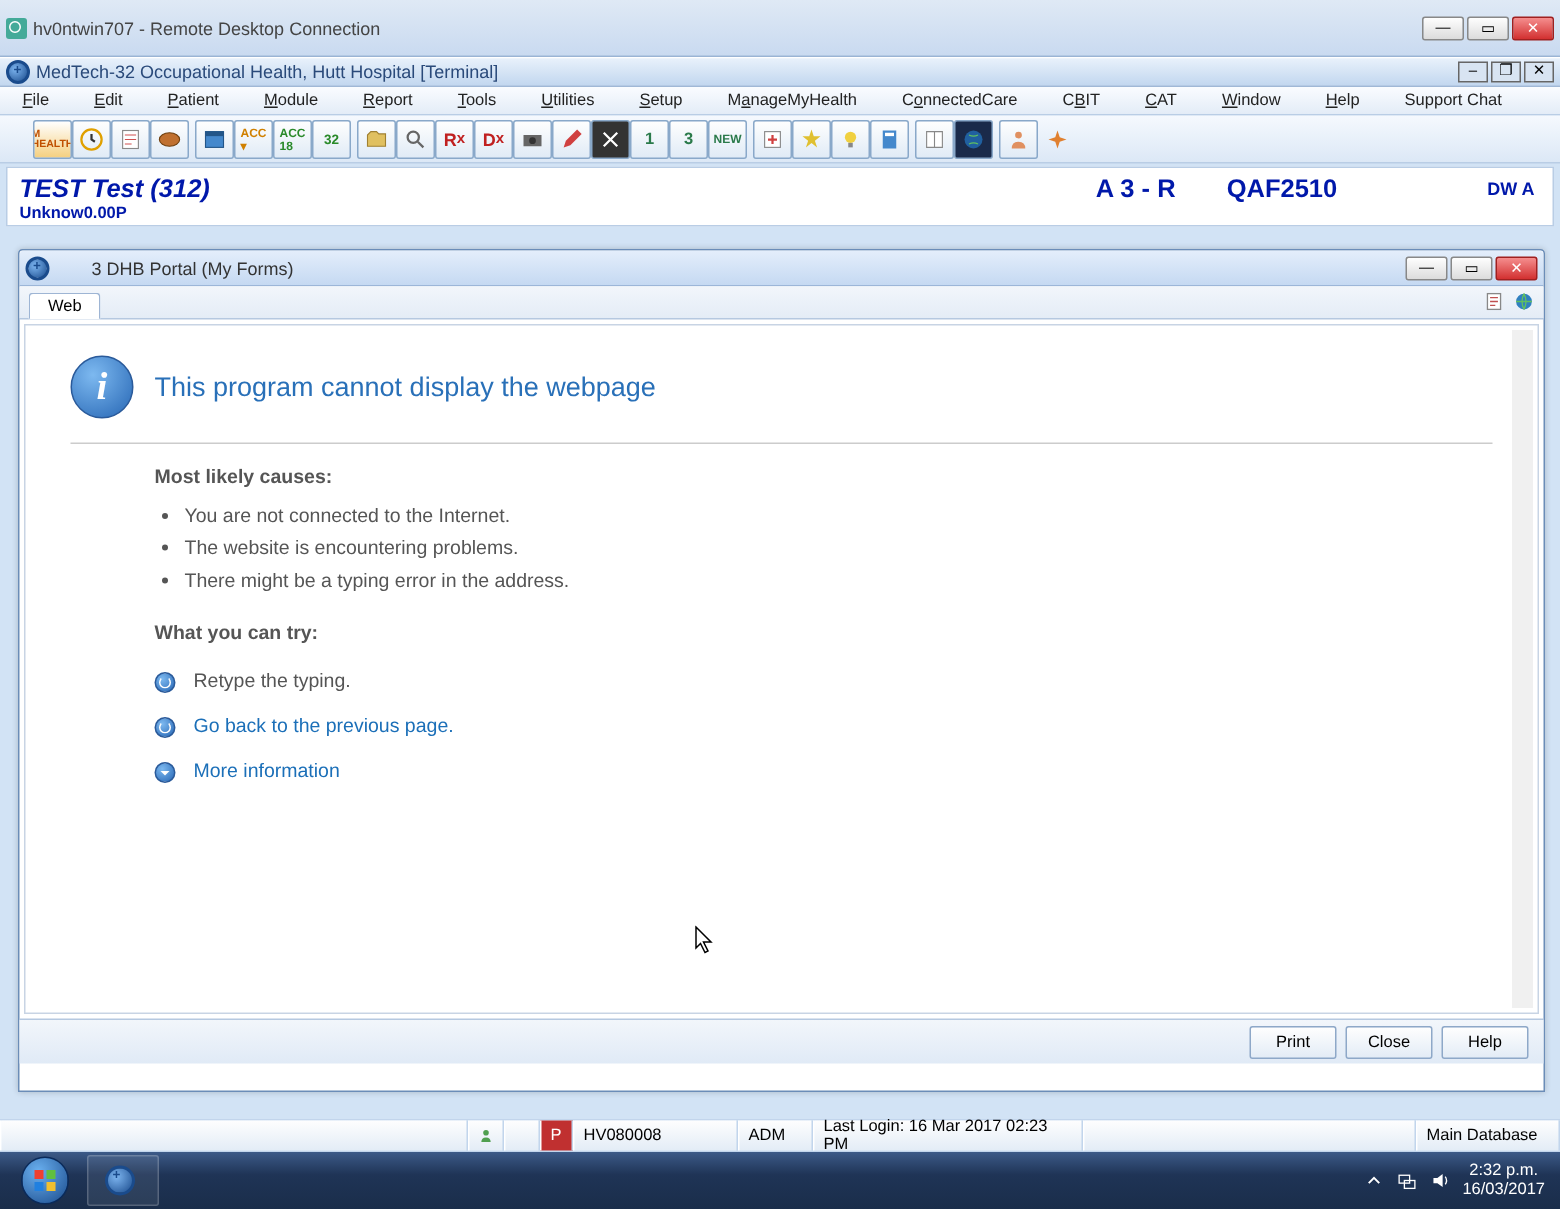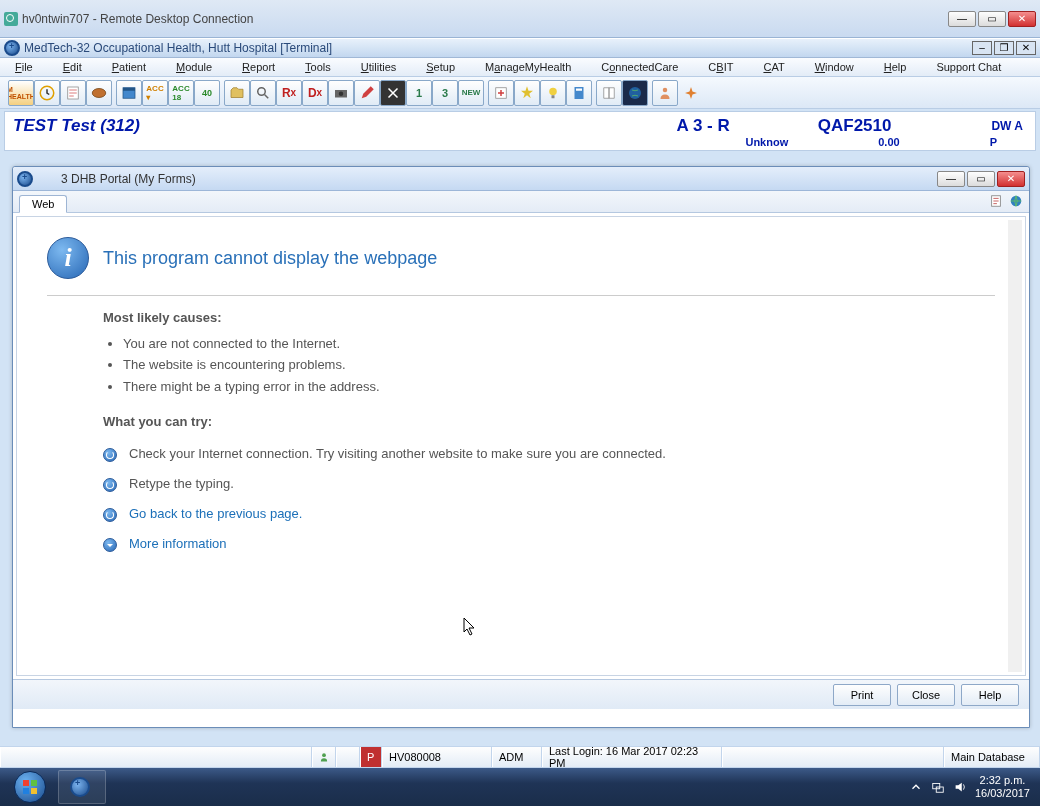--- a/index.html
+++ b/index.html
@@ -90,21 +90,21 @@
   cursor: pointer;
 }
 .menu-item .ul { text-decoration: underline; }
 
 
 .toolbar {
   height: 32px;
   background: linear-gradient(#f5f9fe,#dce8f6);
   border-bottom: 1px solid #b9cde5;
   display: flex; align-items: center;
-  padding: 2px 8px;
+  padding: 2px 22px;
   gap: 0;
 }
 .tool-btn {
   width: 26px; height: 26px;
   border: 1px solid #89a8c9;
   border-radius: 2px;
   background: linear-gradient(#fefefe,#e0ebf6);
   display: flex; align-items:center; justify-content:center;
   cursor:pointer;
   font-size: 11px;
@@ -119,24 +119,24 @@
   background: #fff;
   border: 1px solid #b9cde5;
   margin: 2px 4px;
   padding: 4px 8px 2px 8px;
   display: grid;
   grid-template-columns: 1fr auto auto auto auto;
   align-items: center;
   font-family: Verdana, sans-serif;
 }
 .patient-name { color: #0018aa; font-weight: bold; font-size: 17px; font-style: italic;}
-.patient-a3 { color: #0018aa; font-weight: bold; font-size: 17px; padding-right:88px;}
+.patient-a3 { color: #0018aa; font-weight: bold; font-size: 17px; padding-right:34px;}
 .patient-qaf { color: #0018aa; font-weight: bold; font-size: 17px; padding-right:100px;}
 .patient-dw { color: #0018aa; font-weight: bold; font-size: 12px; padding-right:4px;}
-.patient-sub { grid-column: 1 / -1; display:flex; justify-content:flex-end; gap:90px; color:#0018aa;font-weight:bold; font-size:11px; padding-right:10px;}
+.patient-sub { grid-column: 1 / -1; display:flex; color:#0018aa;font-weight:bold; font-size:11px; padding-right:10px;}
 .patient-sub span:last-child{margin-right:20px;}
 
 
 .inner-window {
   position: absolute;
   left: 12px;
   top: 166px;
   width: 1018px;
   height: 562px;
   border: 1px solid #6b8db8;
@@ -351,21 +351,21 @@
     </div>
   <div class="tool-sep"></div>
   <div class="tool-btn">
       <svg viewBox="0 0 24 24">
         <rect x="4" y="5" width="16" height="14" fill="#4488cc" stroke="#225588"></rect>
         <rect x="4" y="5" width="16" height="4" fill="#225588"></rect>
       </svg>
     </div>
   <div class="tool-btn" style="color:#d08000;font-size:8px;">ACC<br>▾</div>
   <div class="tool-btn" style="color:#2a8a2a;font-size:8px;">ACC<br>18</div>
-  <div class="tool-btn" style="color:#2a8a2a;font-size:9px;">40</div>
+  <div class="tool-btn" style="color:#2a8a2a;font-size:9px;">32</div>
   <div class="tool-sep"></div>
   <div class="tool-btn">
       <svg viewBox="0 0 24 24">
         <path d="M4 8l3-3h5l2 2h6v11H4z" fill="#e0c060" stroke="#a08030"></path>
       </svg>
     </div>
   <div class="tool-btn">
       <svg viewBox="0 0 24 24">
         <circle cx="10" cy="10" r="5" fill="none" stroke="#666" stroke-width="2"></circle>
         <path d="M14 14l5 5" stroke="#666" stroke-width="2"></path>
@@ -494,24 +494,20 @@
       <ul>
         <li>You are not connected to the Internet.</li>
         <li>The website is encountering problems.</li>
         <li>There might be a typing error in the address.</li>
       </ul>
       <p>What you can try:</p>
     </div>
     <div class="try-list">
       <div class="try-item">
         <span class="try-icon refresh"></span>
-        <span>Check your Internet connection. Try visiting another website to make sure you are connected.</span>
-      </div>
-      <div class="try-item">
-        <span class="try-icon refresh"></span>
         <span>Retype the typing.</span>
       </div>
       <div class="try-item">
         <span class="try-icon refresh"></span>
         <span class="try-link">Go back to the previous page.</span>
       </div>
       <div class="try-item">
         <span class="try-icon arrow"></span>
         <span class="try-link">More information</span>
       </div>

